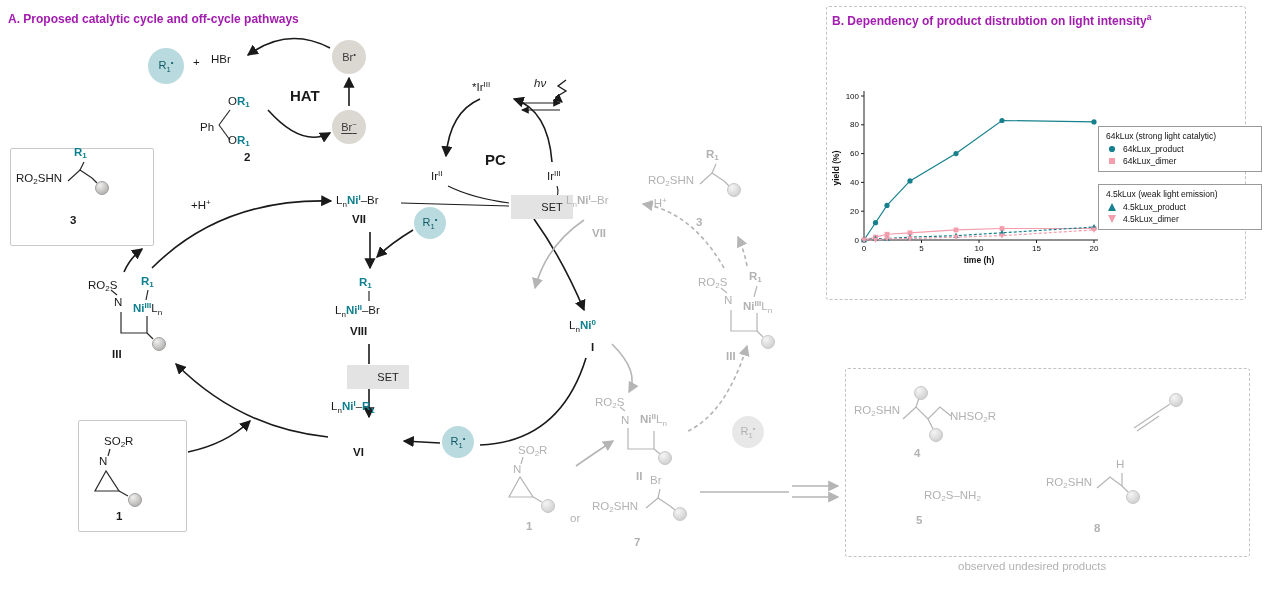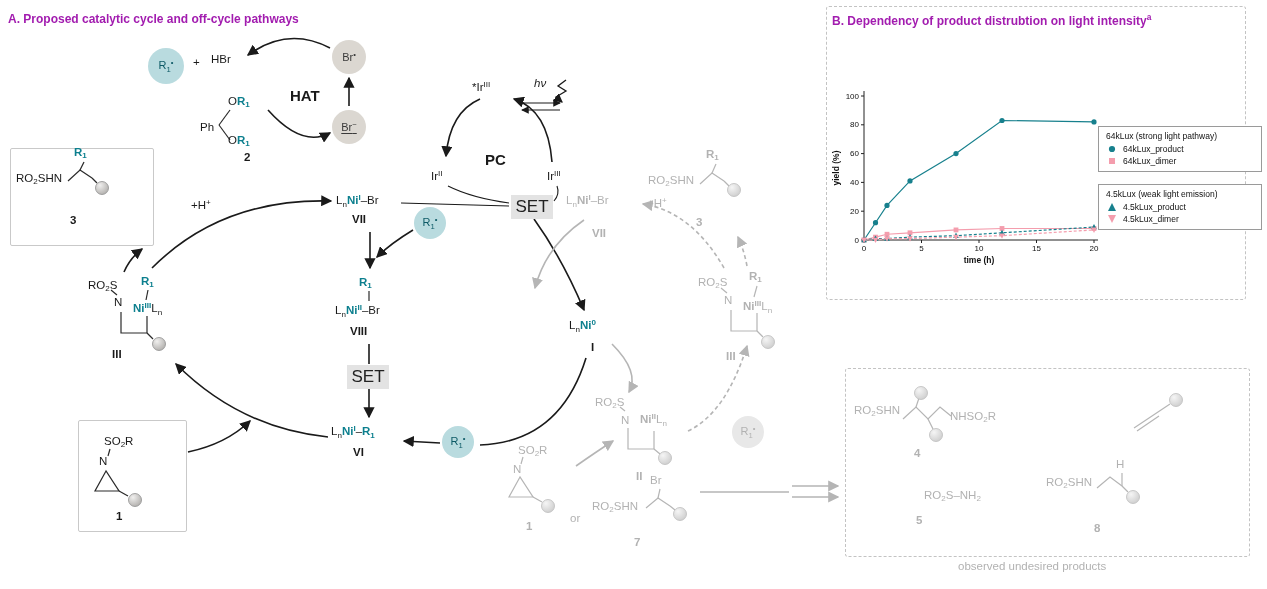--- a/index.html
+++ b/index.html
@@ -7,21 +7,21 @@
          font-family:"Liberation Sans","DejaVu Sans",sans-serif;}
   .abs{position:absolute;white-space:nowrap;}
   .f{font-size:11.5px;color:#1a1a1a;line-height:1.15;}
   .bold{font-weight:700;}
   .t12{font-size:15px;}
   .gray{color:#b2b2b2;}
   .circle{position:absolute;border-radius:50%;display:flex;align-items:center;justify-content:center;font-size:11px;}
   .box{position:absolute;border:1.5px solid #c9c9c9;border-radius:2px;}
   .dash{position:absolute;border:1.5px dashed #c3c3c3;border-radius:3px;}
   .setbox{position:absolute;background:#e3e3e3;display:flex;align-items:center;justify-content:center;
-          font-size:17px;color:#222;}
+          font-size:11px;color:#222;padding-left:20px;}
   .ocbox{position:absolute;background:#eaeaea;display:flex;align-items:center;justify-content:center;
          font-size:11px;color:#a9a9a9;}
   svg.layer{position:absolute;left:0;top:0;}
   .fx-sub{font-size:0.7em;vertical-align:-0.3em;}
   .fx-sup{font-size:0.7em;vertical-align:0.55em;}
   .c-teal{color:#0c7f8e;font-weight:700;}
   .gray .c-teal{color:inherit;}
   .fx-i{font-style:italic;}
   .ptitle{font-weight:700;font-size:12px;color:#a21caf;}
   .chartwrap{position:absolute;left:830px;top:80px;}
@@ -185,21 +185,21 @@
   <div class="abs f bold" style="left:352px;top:213px">VII</div>
 
   <div class="circle" style="left:414px;top:207px;width:32px;height:32px;background:#b9dbdf;color:#0d5a66;">
     <span><span>R</span><span class="fx-sub">1</span><span class="fx-sup">•</span></span>
   </div>
 
   <div class="abs f" style="left:359px;top:276px"><span class="c-teal">R</span><span class="fx-sub c-teal">1</span></div>
   <div class="abs f" style="left:335px;top:303px"><span>L</span><span class="fx-sub">n</span><span class="c-teal">Ni</span><span class="fx-sup c-teal">II</span><span>–Br</span></div>
   <div class="abs f bold" style="left:350px;top:325px">VIII</div>
 
-  <div class="abs f" style="left:331px;top:424px"><span>L</span><span class="fx-sub">n</span><span class="c-teal">Ni</span><span class="fx-sup c-teal">I</span><span>–</span><span class="c-teal">R</span><span class="fx-sub c-teal">1</span></div>
+  <div class="abs f" style="left:331px;top:399px"><span>L</span><span class="fx-sub">n</span><span class="c-teal">Ni</span><span class="fx-sup c-teal">I</span><span>–</span><span class="c-teal">R</span><span class="fx-sub c-teal">1</span></div>
   <div class="abs f bold" style="left:353px;top:446px">VI</div>
 
   <div class="circle" style="left:442px;top:426px;width:32px;height:32px;background:#b9dbdf;color:#0d5a66;">
     <span><span>R</span><span class="fx-sub">1</span><span class="fx-sup">•</span></span>
   </div>
 
   <div class="abs f" style="left:569px;top:318px"><span>L</span><span class="fx-sub">n</span><span class="c-teal">Ni</span><span class="fx-sup c-teal">0</span></div>
   <div class="abs f bold" style="left:591px;top:341px">I</div>
 
   <div class="box" style="left:10px;top:148px;width:142px;height:96px"></div>
@@ -327,21 +327,21 @@
         <path d="M 57 161.66 L 54.2 156.26 L 59.8 156.26 Z" fill="#f49dad"></path>
         <path d="M 80 161.66 L 77.2 156.26 L 82.8 156.26 Z" fill="#f49dad"></path>
         <path d="M 126 160.22 L 123.2 154.82 L 128.8 154.82 Z" fill="#f49dad"></path>
         <path d="M 172 158.78 L 169.2 153.38 L 174.8 153.38 Z" fill="#f49dad"></path>
         <path d="M 264 153.01999999999998 L 261.2 147.61999999999998 L 266.8 147.61999999999998 Z" fill="#f49dad"></path>
       </svg>
   </div>
 
   <div class="legendwrap" id="legend">
       <div class="lgroup">
-        <div class="lhead">64kLux (strong light pathway)</div>
+        <div class="lhead">64kLux (strong light catalytic)</div>
         <div class="lrow">
           <svg width="12" height="10">
             <circle cx="6" cy="5" r="3.1" fill="#17808d"></circle>
           </svg>
           <span>64kLux_product</span>
         </div>
         <div class="lrow">
           <svg width="12" height="10">
             <rect x="3" y="2" width="6" height="6" fill="#f49dad"></rect>
           </svg>

